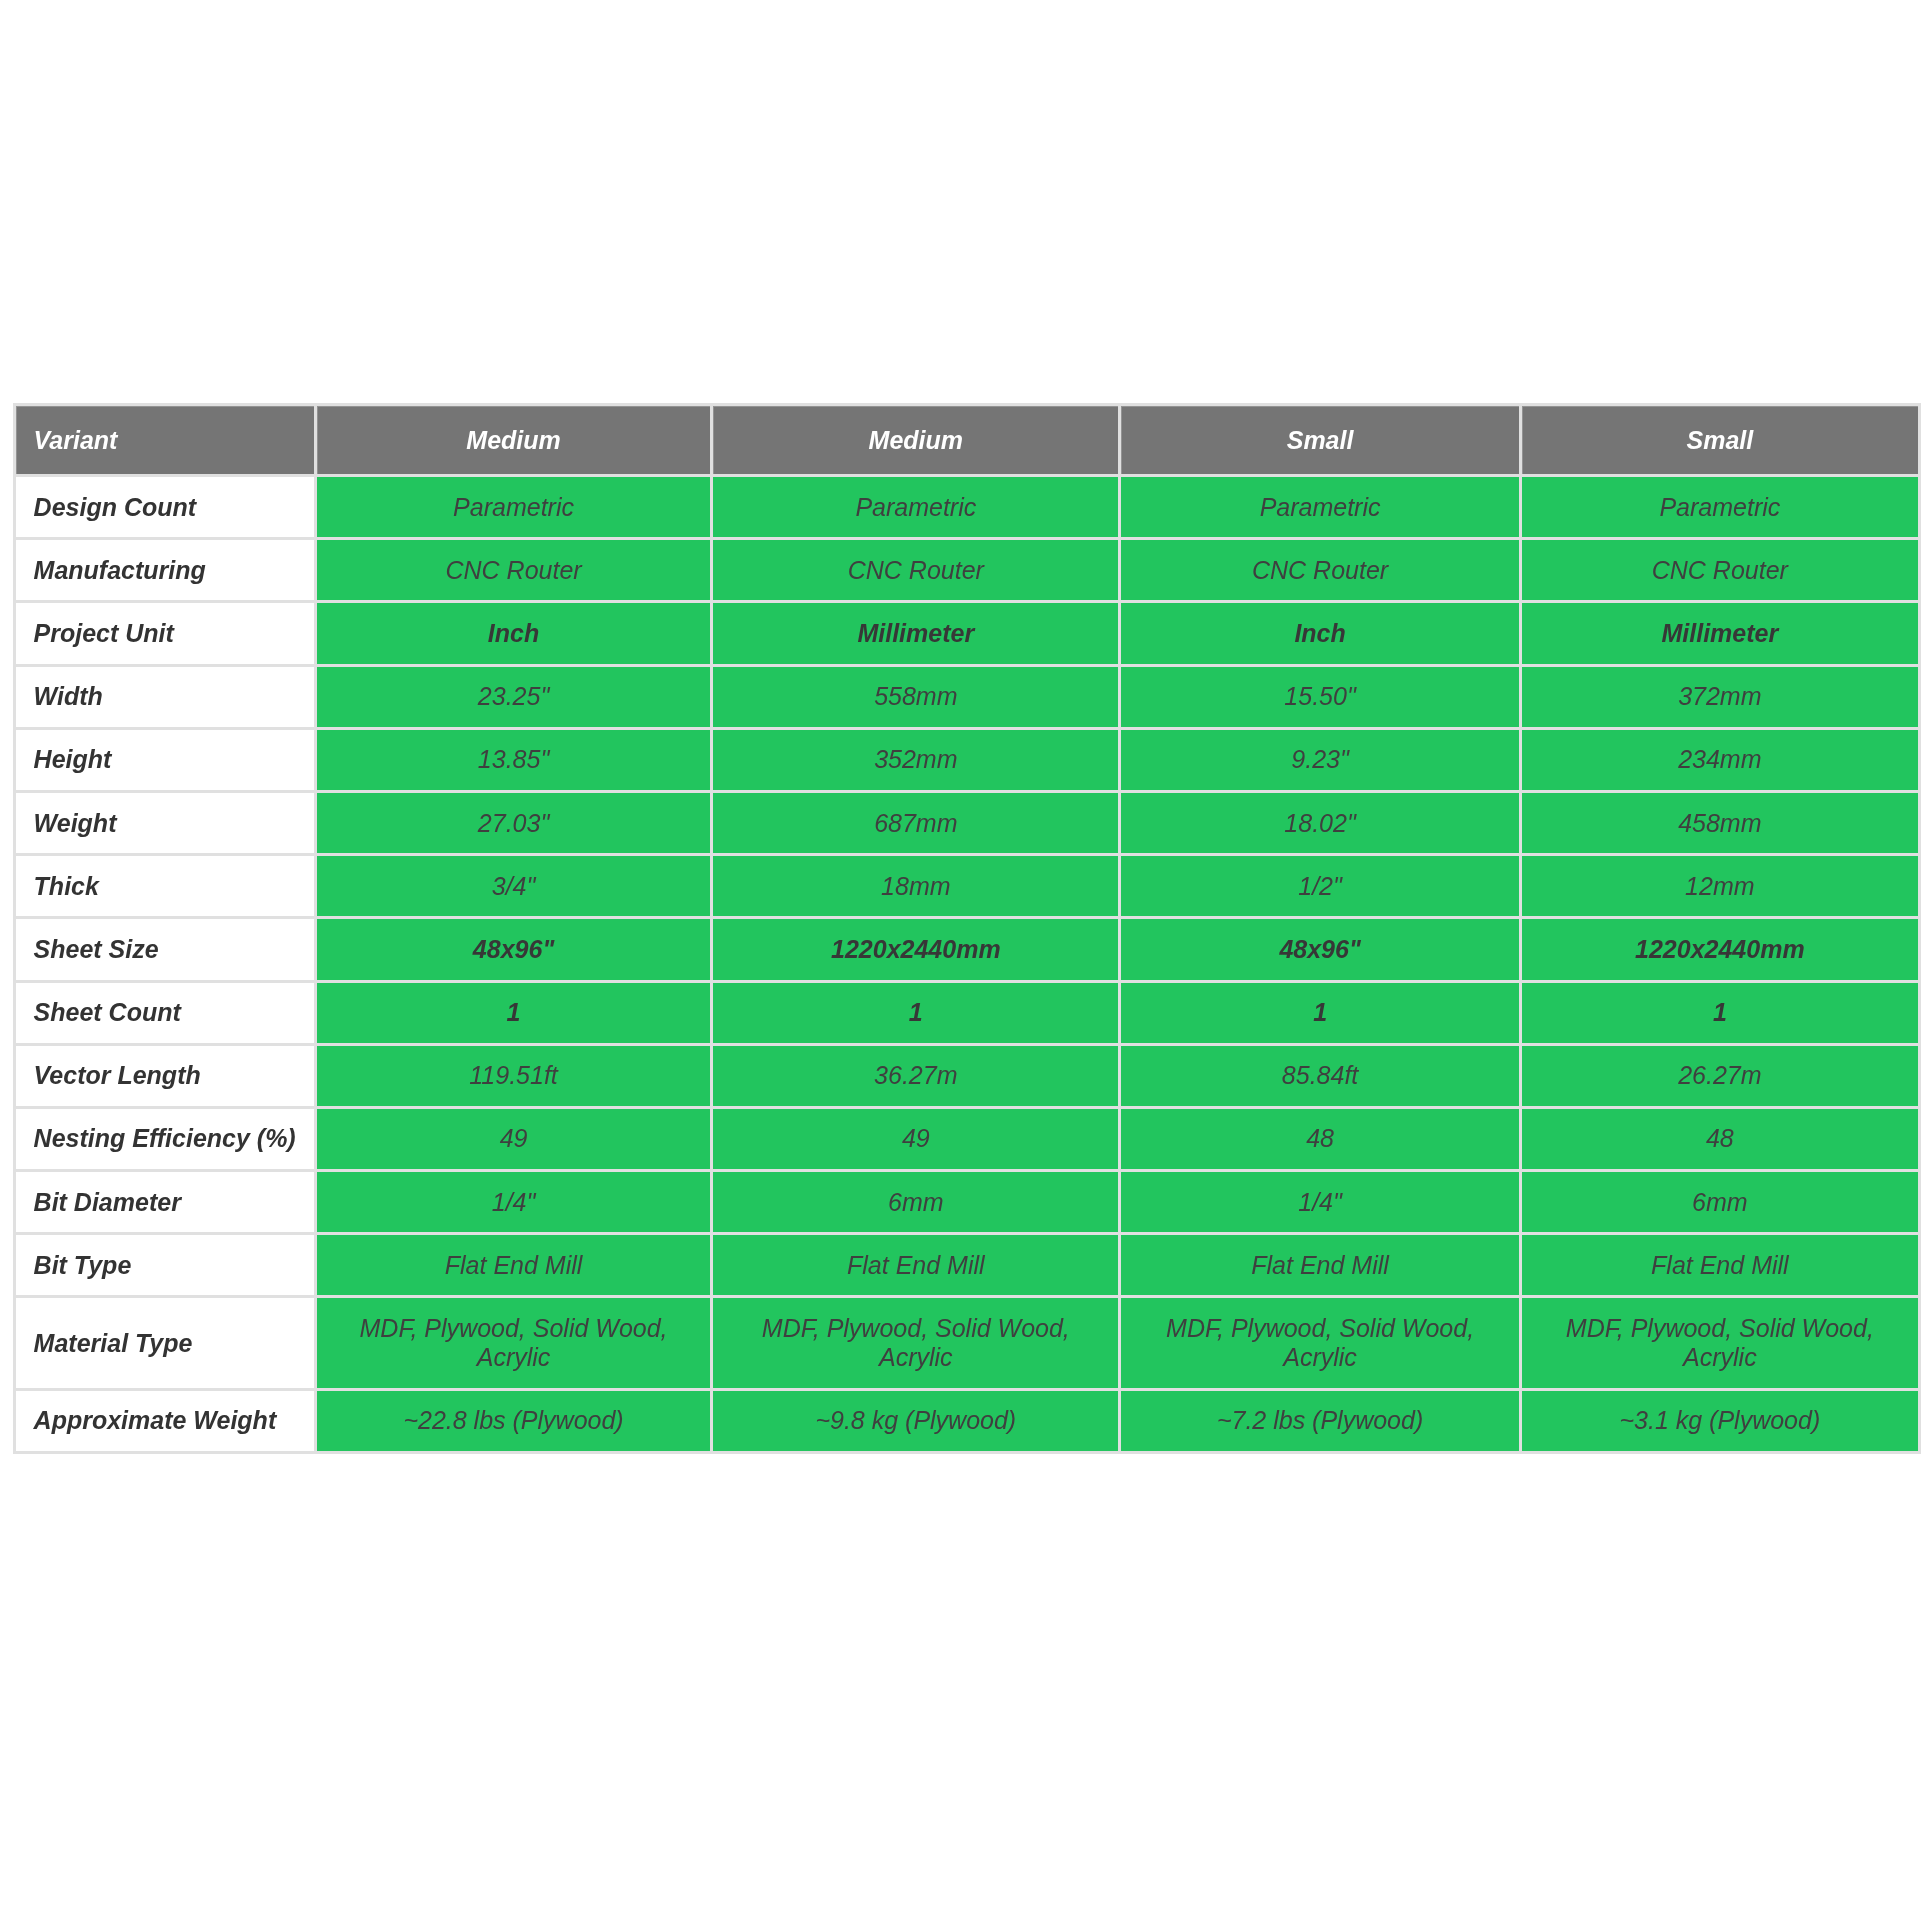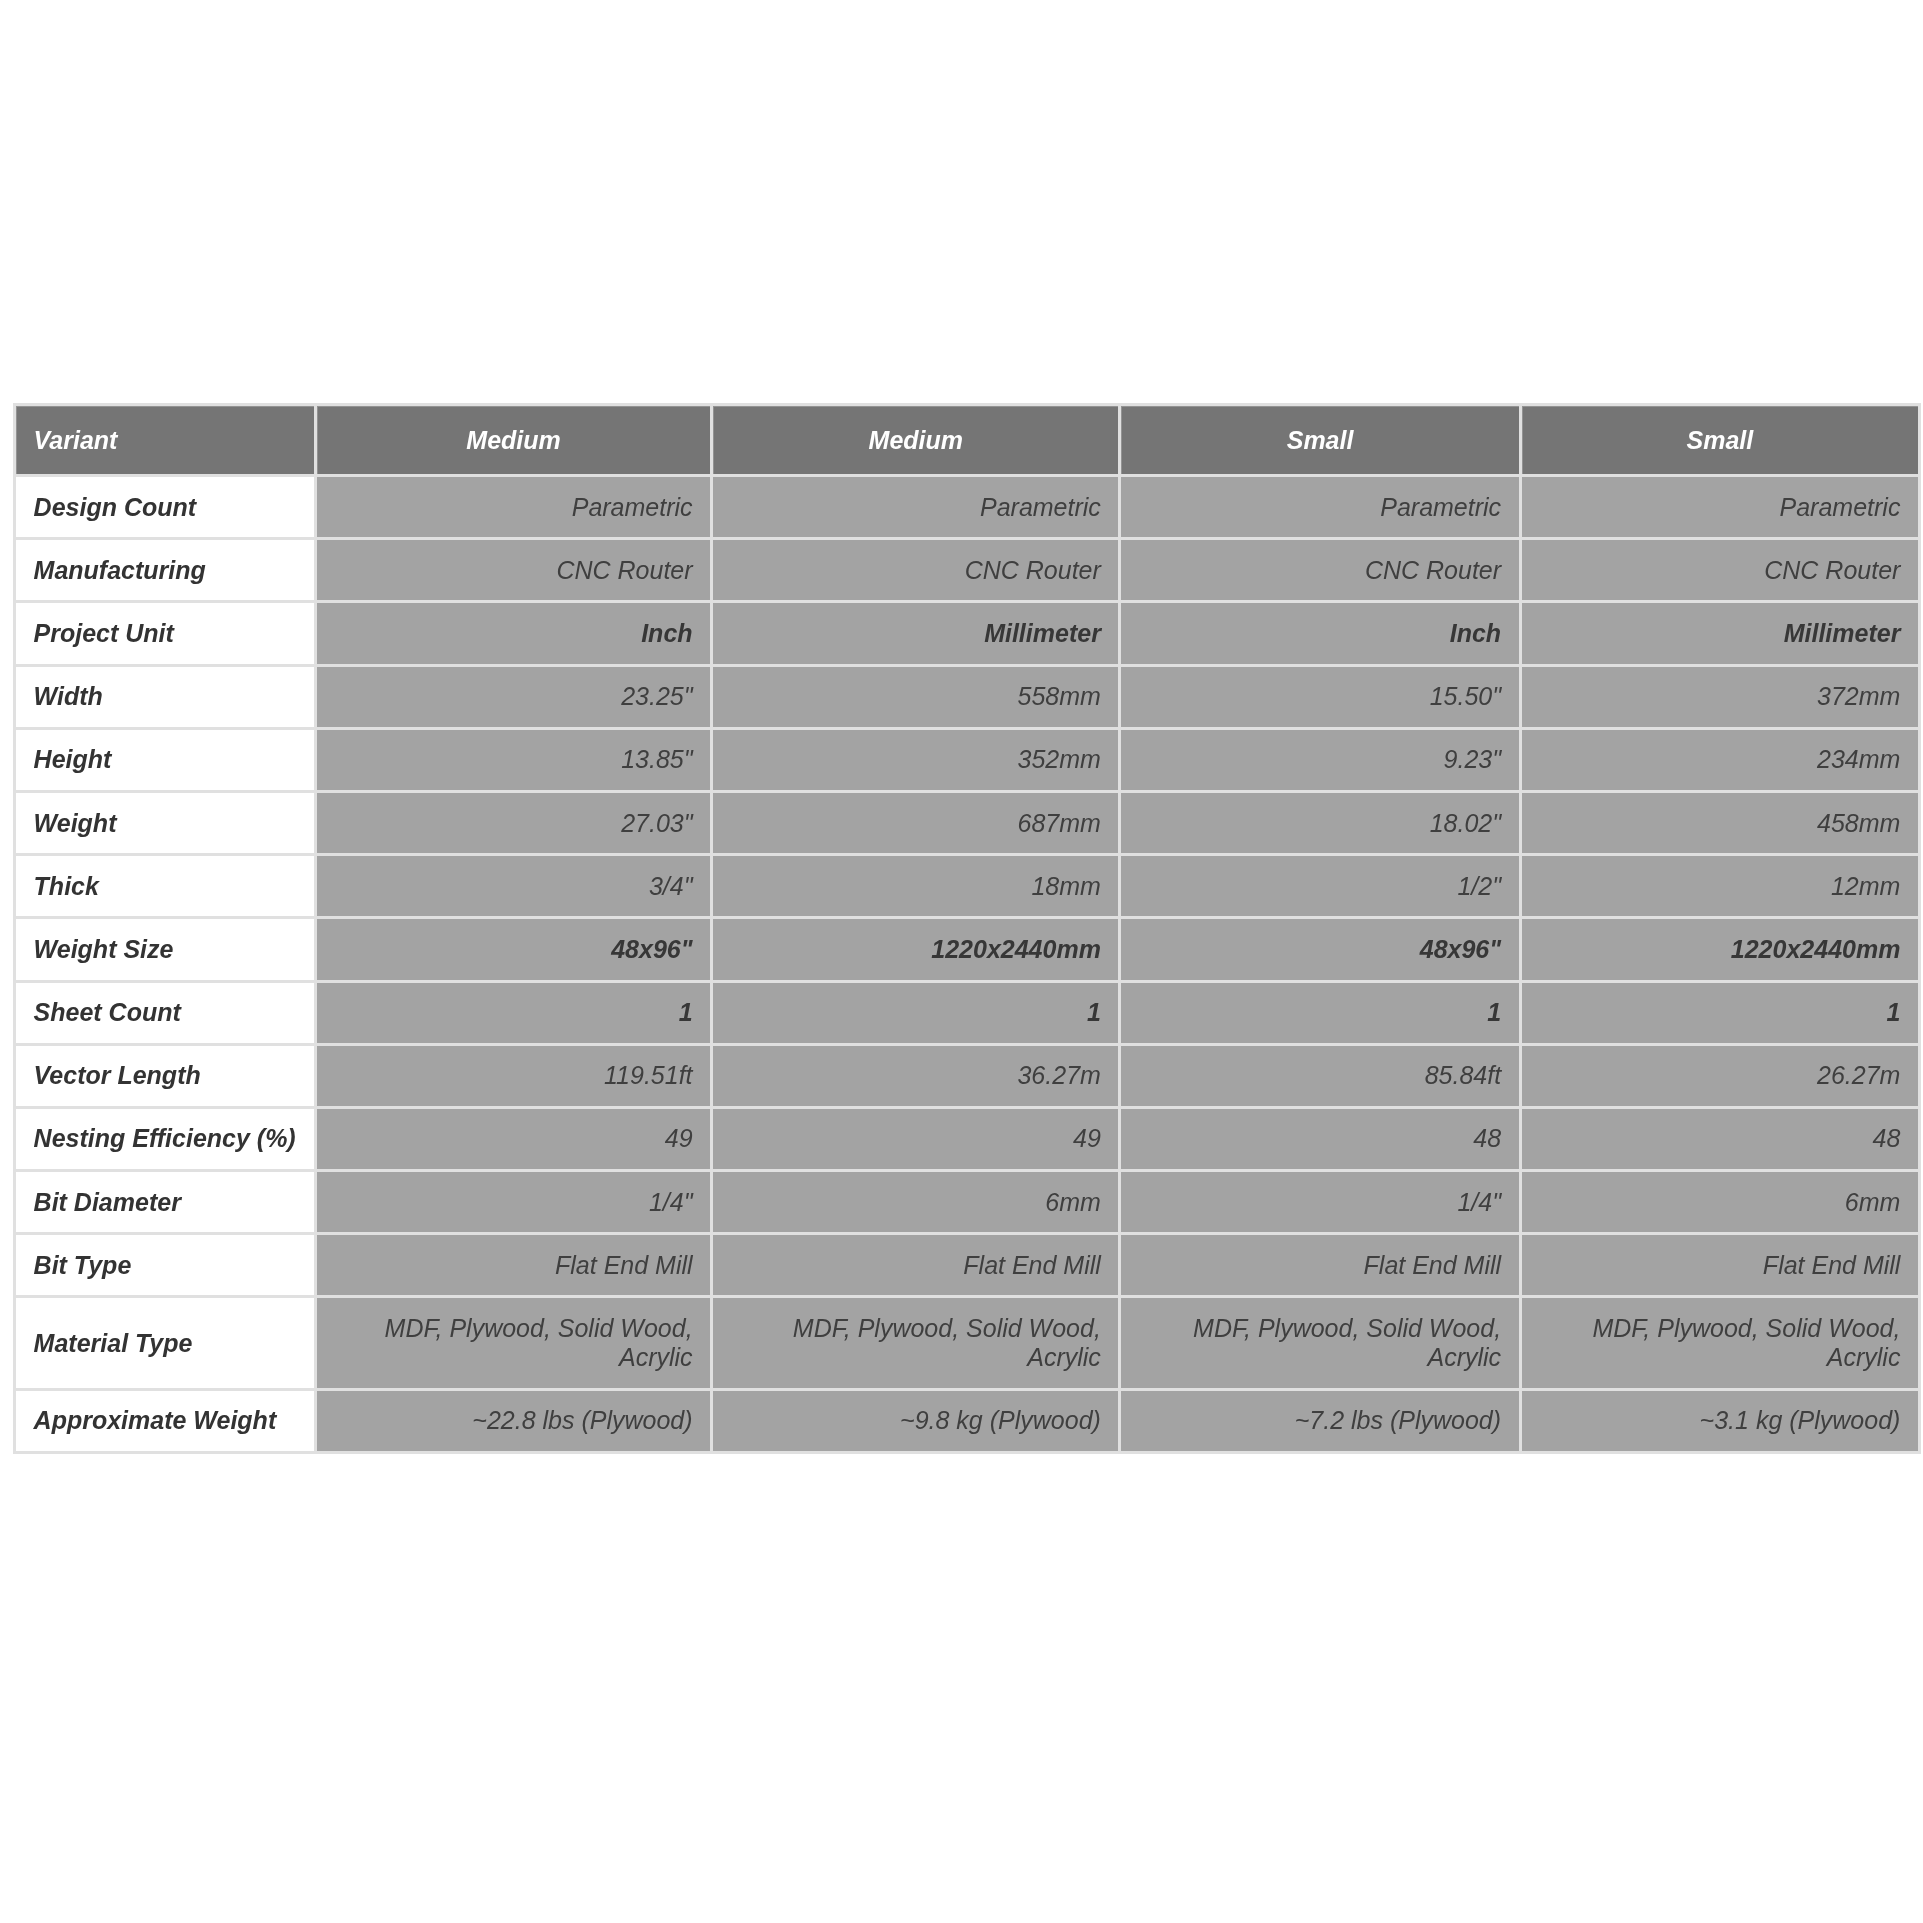--- a/index.html
+++ b/index.html
@@ -49,24 +49,24 @@
   }
   th.row-label {
     background: #ffffff;
     color: #333333;
     font-weight: bold;
     text-align: left;
     vertical-align: middle;
     padding: 15.6px 5.9px 15.6px 17.6px;
   }
   td.value-cell {
-    background: #a3a3a3;
+    background: #22c55e;
     color: #3f3f3f;
     font-weight: normal;
-    text-align: right;
+    text-align: center;
     vertical-align: middle;
     padding: 15.6px 17.6px;
   }
   tr.row-bold td.value-cell {
     font-weight: bold;
     color: #373737;
   }
 </style>
 </head>
 <body>
@@ -133,21 +133,21 @@
         <td class="value-cell">458mm</td>
       </tr>
       <tr>
         <th class="row-label">Thick</th>
         <td class="value-cell">3/4"</td>
         <td class="value-cell">18mm</td>
         <td class="value-cell">1/2"</td>
         <td class="value-cell">12mm</td>
       </tr>
       <tr class="row-bold">
-        <th class="row-label">Weight Size</th>
+        <th class="row-label">Sheet Size</th>
         <td class="value-cell">48x96"</td>
         <td class="value-cell">1220x2440mm</td>
         <td class="value-cell">48x96"</td>
         <td class="value-cell">1220x2440mm</td>
       </tr>
       <tr class="row-bold">
         <th class="row-label">Sheet Count</th>
         <td class="value-cell">1</td>
         <td class="value-cell">1</td>
         <td class="value-cell">1</td>

